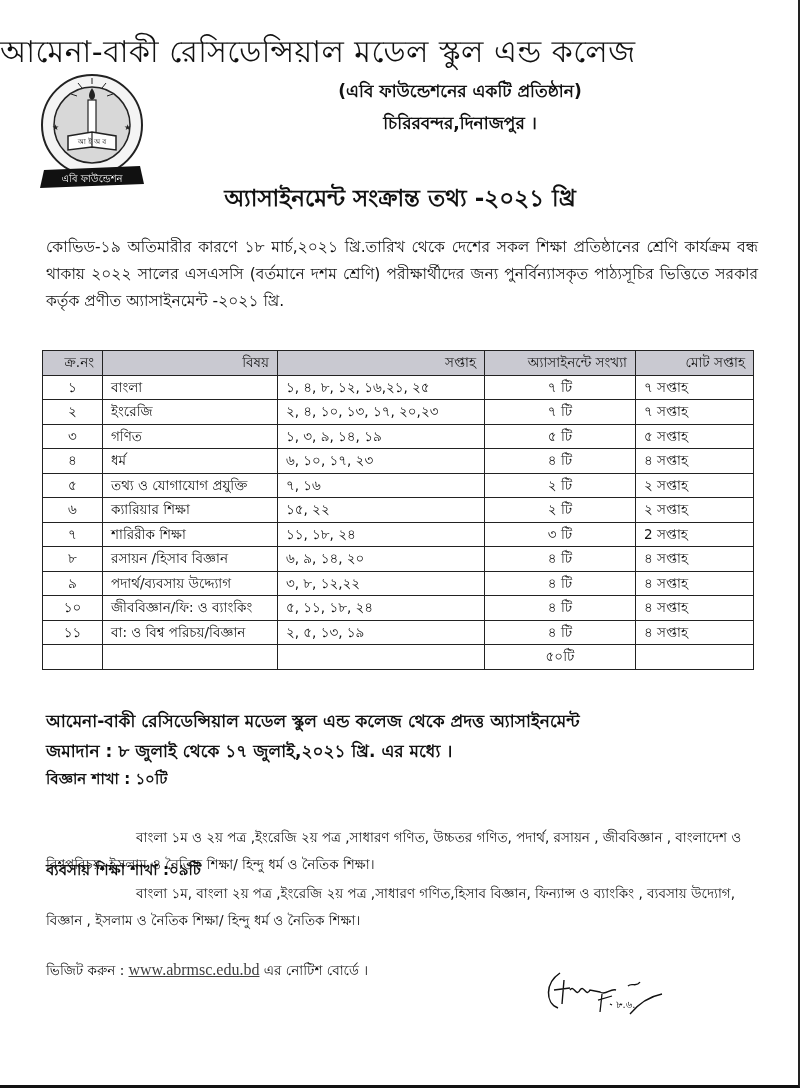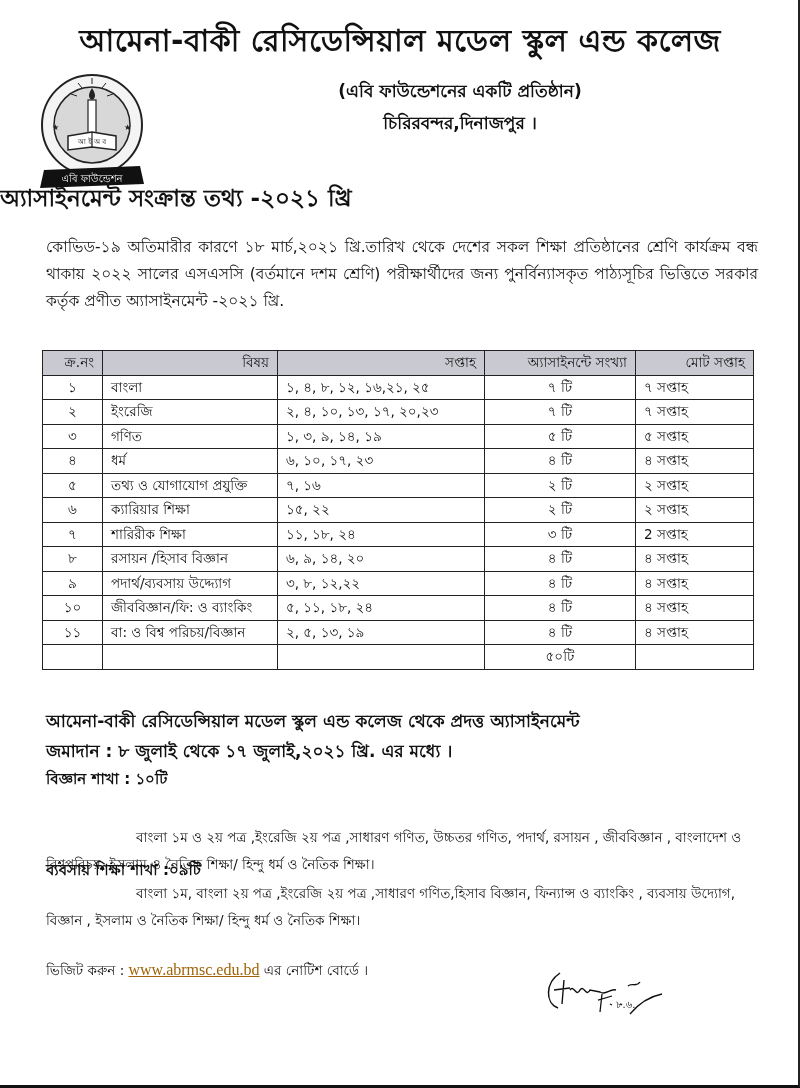--- a/index.html
+++ b/index.html
@@ -1,40 +1,40 @@
 <!DOCTYPE html>
 <html><head>
 <meta charset="utf-8">
 <style>
   html, body { margin: 0; padding: 0; background: #ffffff; }
   body { width: 800px; height: 1088px; position: relative; overflow: hidden;
          font-family: "DejaVu Sans", sans-serif; color: #111; }
   .page-frame { position: absolute; left: 0; top: 0; width: 798px; height: 1085px;
                 border-right: 2px solid #222; border-bottom: 3px solid #111; }
   .abs { position: absolute; }
-  .title { left: 0; width: 800px; top: 17px; text-align: center; font-size: 30px; font-weight: bold; letter-spacing: 0.5px; }
+  .title { left: 0; width: 800px; top: 28px; text-align: left; font-size: 30px; font-weight: normal; letter-spacing: 0.5px; }
   .subtitle { left: 120px; width: 680px; top: 78px; text-align: center; font-size: 17px; font-weight: bold; }
   .location { left: 120px; width: 680px; top: 110px; text-align: center; font-size: 17px; font-weight: bold; }
   .logo { left: 22px; top: 70px; width: 140px; height: 130px; }
-  .heading { left: 0; width: 800px; top: 180px; font-size: 23px; font-weight: bold; }
+  .heading { left: 0; width: 800px; top: 180px; text-align: center; font-size: 23px; font-weight: bold; }
   .intro { left: 46px; width: 712px; top: 234px; font-size: 15.5px; line-height: 27px; text-align: justify; }
   table.assign { position: absolute; left: 42px; top: 350px; width: 712px; border-collapse: collapse;
                  font-size: 13.5px; table-layout: fixed; }
   table.assign th, table.assign td { border: 1.3px solid #222; height: 23.5px; padding: 0 8px; line-height: 23px; white-space: nowrap; overflow: hidden; }
   table.assign th { background: #c9c9d1; font-weight: normal; text-align: right; }
   table.assign td.c { text-align: center; }
   .col-sl { width: 60px; } .col-sub { width: 175px; } .col-wk { width: 207px; } .col-cnt { width: 151px; } .col-tot { width: 118px; }
   .provided { left: 46px; top: 708px; font-size: 17px; font-weight: bold; text-align: right; }
   .deadline { left: 46px; top: 738px; font-size: 17px; font-weight: bold; }
   .sci-head { left: 46px; top: 767px; font-size: 15px; font-weight: bold; }
   .sci-body { left: 46px; width: 720px; top: 792px; font-size: 13.5px; line-height: 27px; text-indent: 90px; margin-top: 32px; }
   .biz-head { left: 46px; top: 858px; font-size: 15px; font-weight: bold; }
   .biz-body { left: 46px; width: 720px; top: 880px; font-size: 13.5px; line-height: 27px; text-indent: 90px; }
   .footer { left: 46px; width: 720px; top: 955px; font-size: 13.5px; line-height: 29px; }
-  .footer a { color: #a16207; text-decoration: underline; font-family: "Liberation Serif", serif; font-size: 16px; }
+  .footer a { color: #404040; text-decoration: underline; font-family: "Liberation Serif", serif; font-size: 16px; }
   .signature { left: 540px; top: 968px; width: 140px; height: 50px; }
 </style>
 </head>
 <body>
 
 <div class="page-frame"></div>
 
 <div class="abs title">আমেনা-বাকী রেসিডেন্সিয়াল মডেল স্কুল এন্ড কলেজ</div>
 <div class="abs subtitle">(এবি ফাউন্ডেশনের একটি প্রতিষ্ঠান)</div>
 <div class="abs location">চিরিরবন্দর,দিনাজপুর ।</div>

